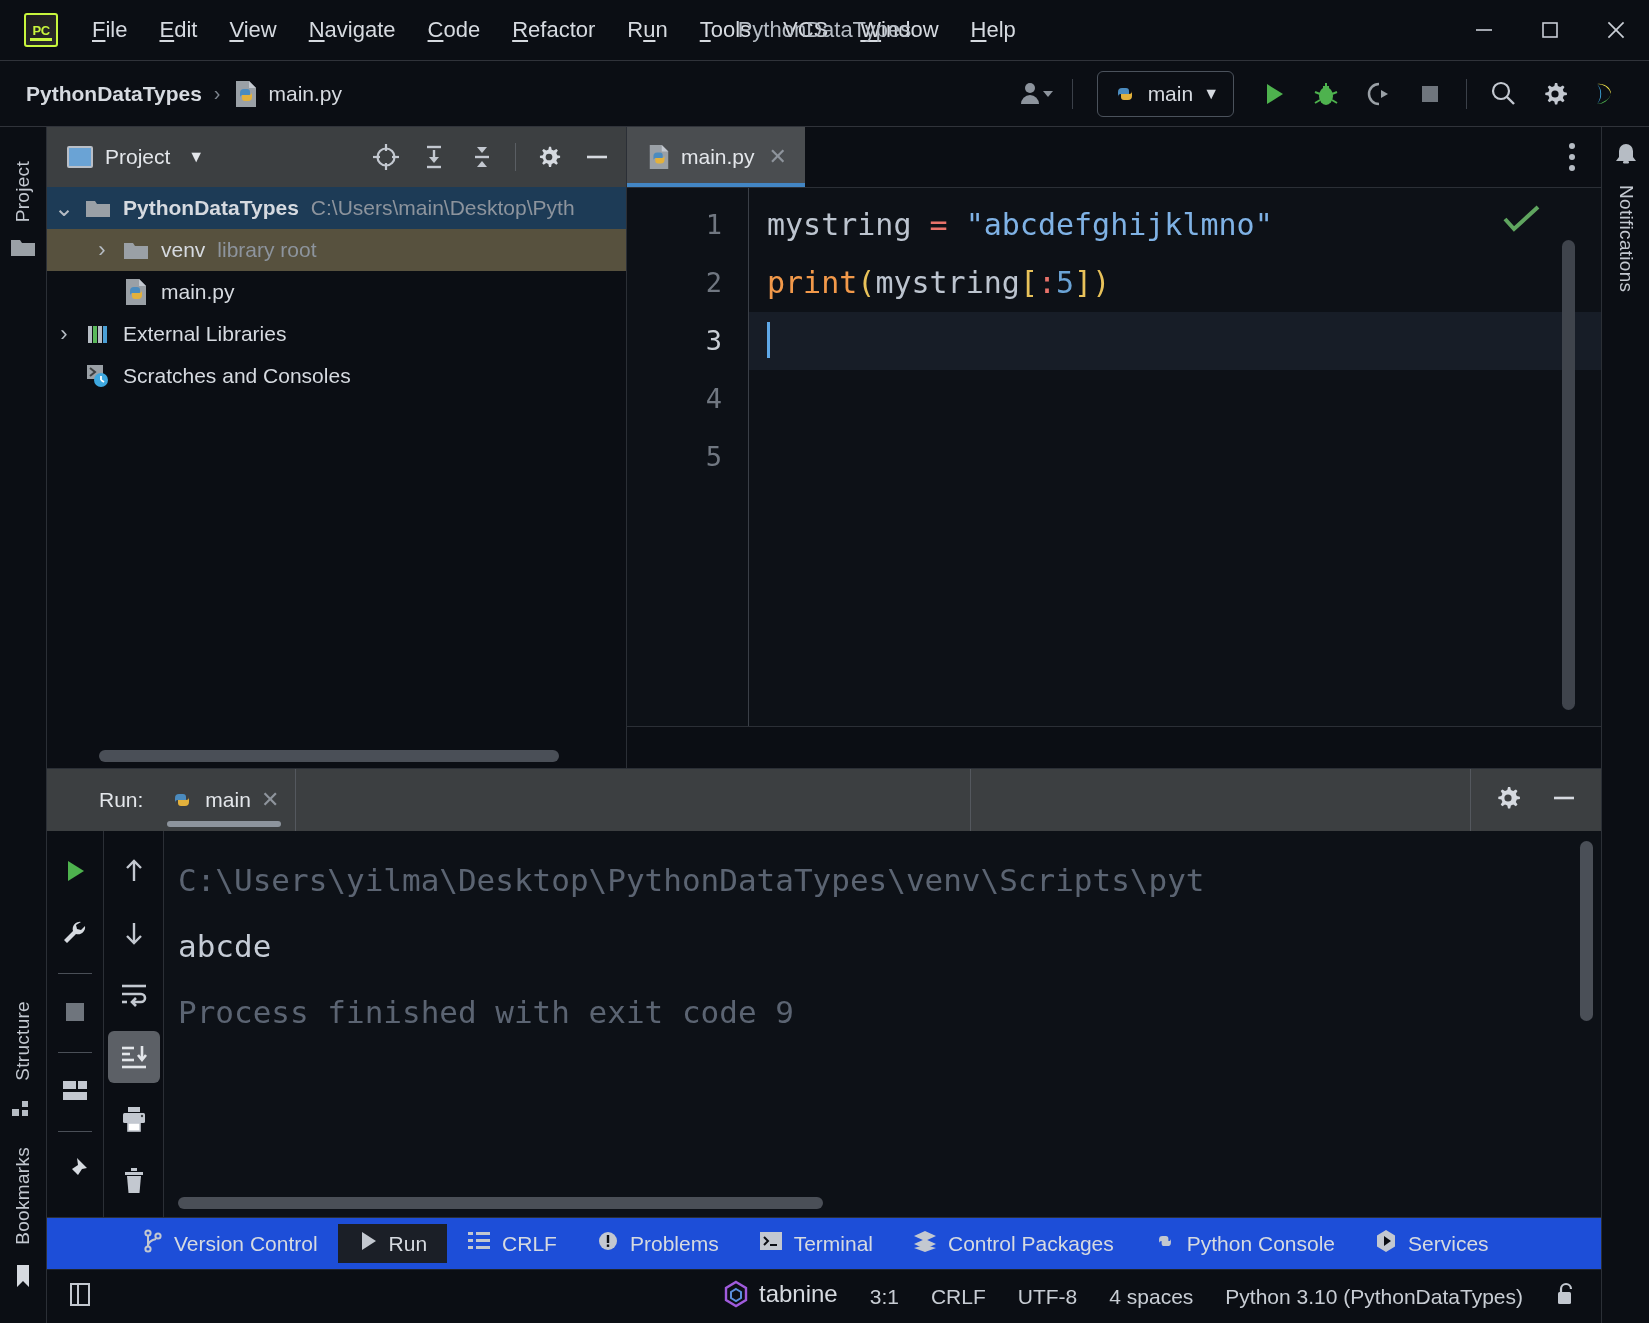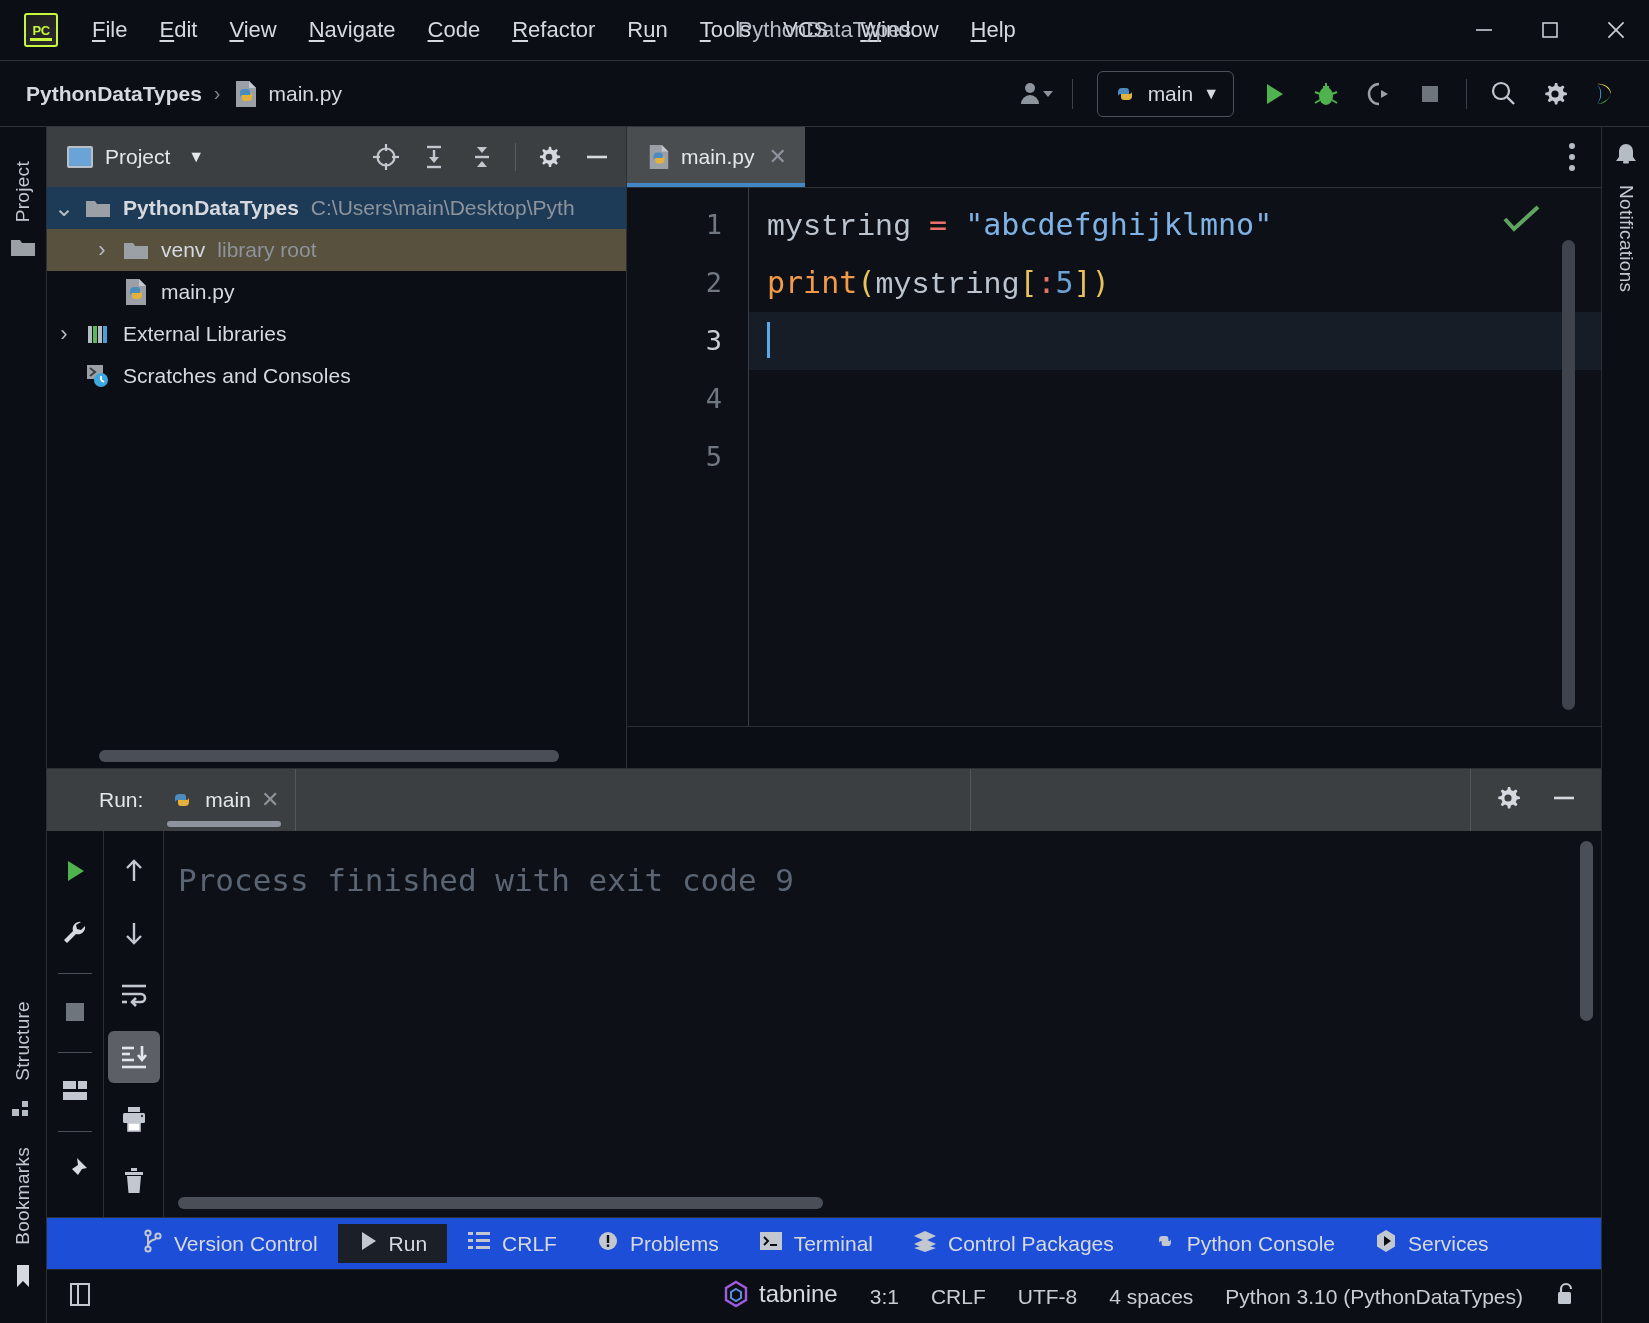--- a/index.html
+++ b/index.html
@@ -158,21 +158,21 @@
   .gutter div.cur { color:#c8cdd4; }
   .code {
     flex: 1 1 auto; padding-top: 8px; padding-left: 18px; position: relative; min-width:0; overflow:hidden;
   }
   .cline {
     height: 58px; line-height: 58px;
     font-family: "DejaVu Sans Mono", monospace; font-size: 30px;
     white-space: pre; color: #bcc4cf;
   }
   .cline.active { background:#171d27; margin-left:-18px; padding-left:18px; }
-  .t-var { color:#bcc4cf;font-family:Liberation Mono, monospace; }
+  .t-var { color:#bcc4cf; }
   .t-op  { color:#e8726a; }
   .t-str { color:#7fb2e5; }
   .t-fn  { color:#f2994a; }
   .t-paren { color:#e8c25a; }
   .t-brk { color:#e8c25a; }
   .t-num { color:#6aa3d5; }
   .caret-bar {
     display:inline-block; width:3px; height:36px; background:#5fa8e8; vertical-align:-7px;
   }
   .check-ok { position:absolute; top:14px; right:58px; }
@@ -667,20 +667,22 @@
             <div class="rt-btn">
               <svg width="28" height="30" viewBox="0 0 28 30">
                 <rect x="11" y="2" width="6" height="3" fill="#c3c8d0"></rect>
                 <rect x="5" y="6" width="18" height="3" fill="#c3c8d0"></rect>
                 <path d="M7 10 h14 l-1.5 17 h-11 z" fill="#c3c8d0"></path>
               </svg>
             </div>
           </div>
 
           <div class="console">
+            <div class="cons-line">C:\Users\yilma\Desktop\PythonDataTypes\venv\Scripts\pyt</div>
+            <div class="cons-line out">abcde</div>
             <div class="cons-line"></div>
             <div class="cons-line">Process finished with exit code 9</div>
             <div class="cons-hscroll"></div>
             <div class="cons-vscroll"></div>
           </div>
         </div>
       </div>
 
       <div class="toolwin-bar">
         <div class="tw-item">

